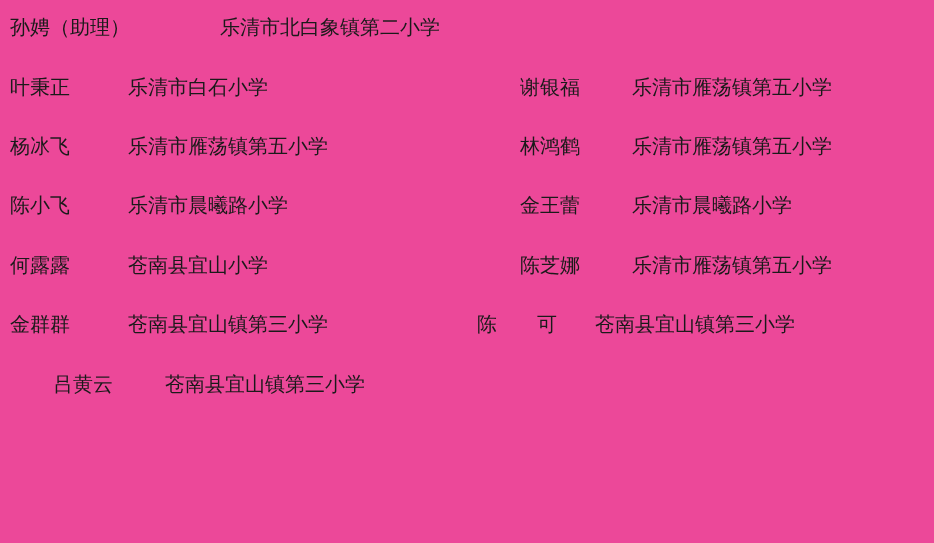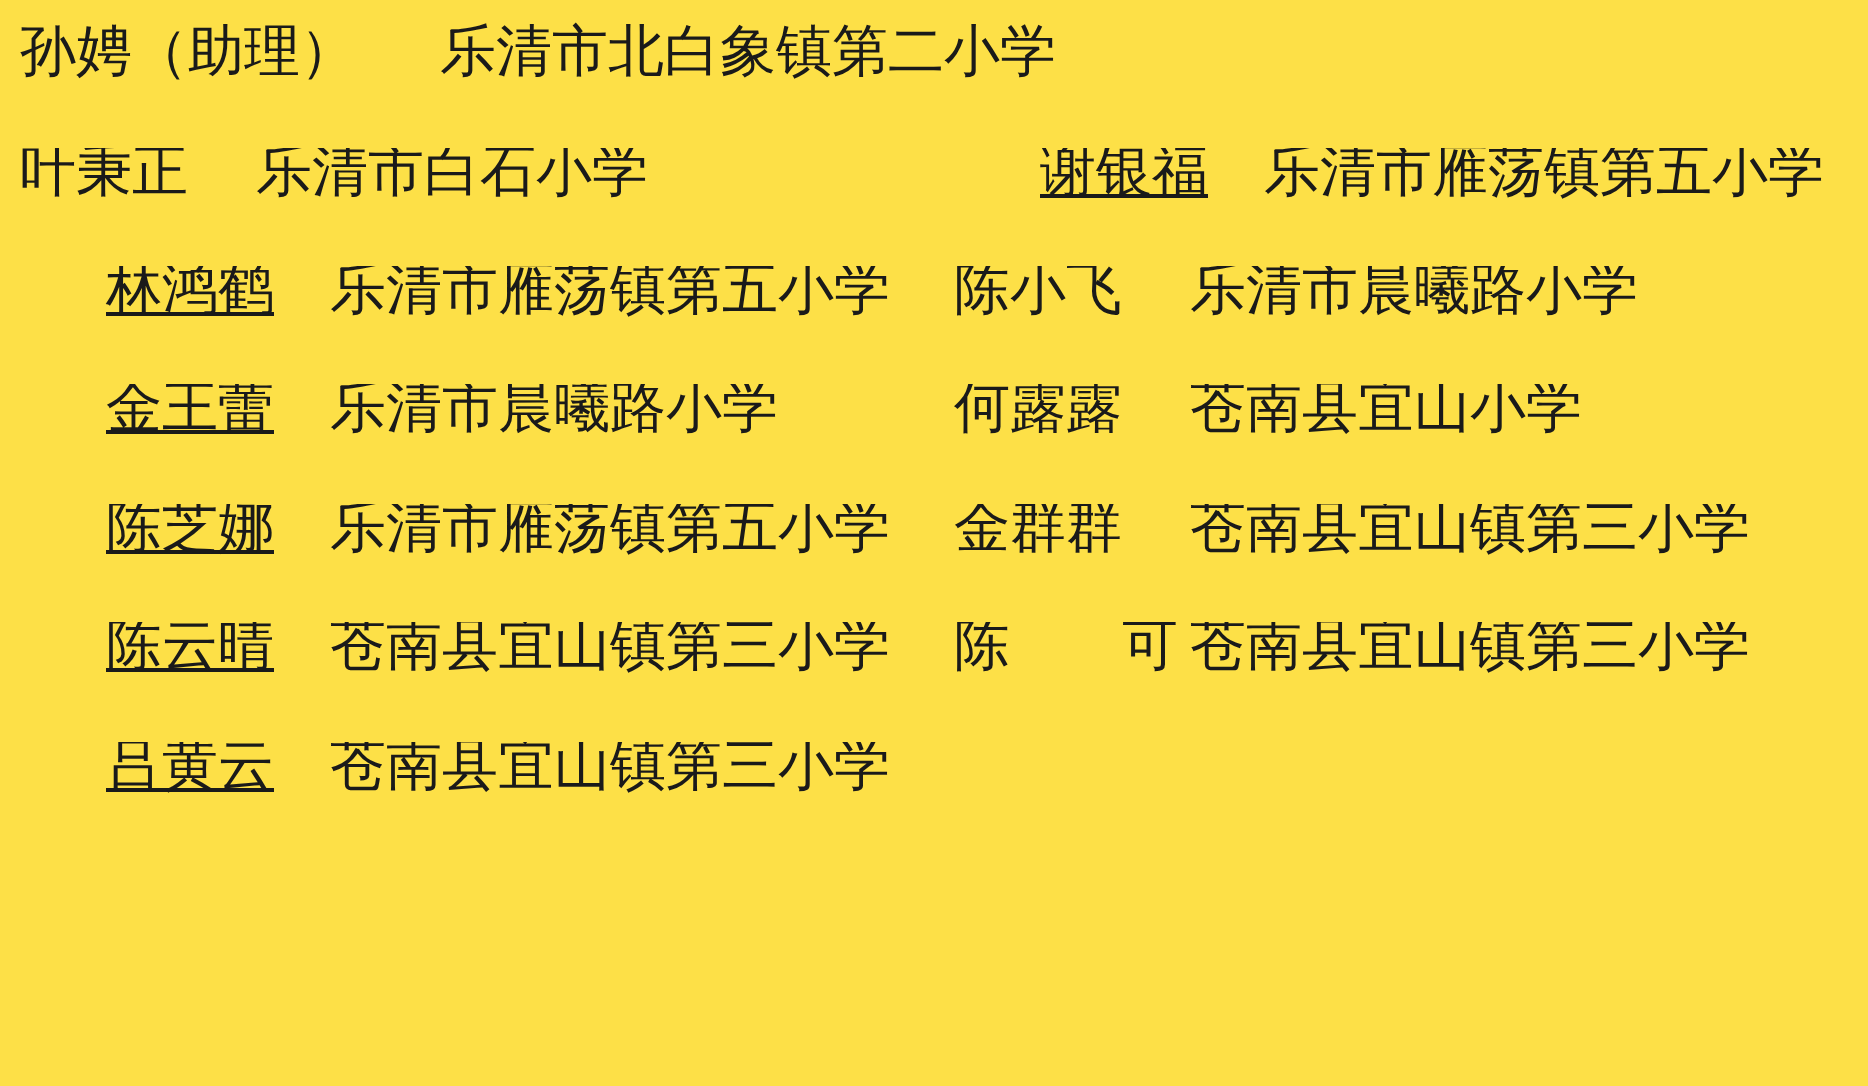--- a/index.html
+++ b/index.html
@@ -5,23 +5,23 @@
   * { margin: 0; padding: 0; box-sizing: border-box; }
   html, body { background: #ffffff; }
   body {
     font-family: "Liberation Serif", "DejaVu Serif", serif;
     color: #1a1a1a;
   }
   .doc {
     position: relative;
     width: 934px;
     height: 543px;
-    background: #fde047;
+    background: #ec4899;
     overflow: hidden;
-    font-size: 28px;
+    font-size: 20px;
     line-height: 26px;
   }
   .header-line {
     position: absolute;
     left: 10px;
     top: 14px;
     white-space: nowrap;
   }
   .header-line .head-name {
     display: inline-block;
@@ -41,40 +41,43 @@
     white-space: nowrap;
     overflow: hidden;
   }
   .entry.left  { padding-left: 10px; }
   .entry.right { padding-left: 53px; }
   .entry .name {
     display: inline-block;
     vertical-align: top;
   }
   .entry.left  .name { width: 118px; }
-  .entry.right .name { width: 112px; text-decoration: underline; }
+  .entry.right .name { width: 112px; }
 </style>
 </head>
 <body>
 
 <div class="doc">
 
   <div class="header-line">
     <span class="head-name">孙娉（助理）</span><span class="head-school">乐清市北白象镇第二小学</span>
   </div>
 
   <div class="roster">
 
     <div class="entry left">
       <span class="name">叶秉正</span><span class="school">乐清市白石小学</span>
     </div>
     <div class="entry right">
       <span class="name">谢银福</span><span class="school">乐清市雁荡镇第五小学</span>
     </div>
 
+    <div class="entry left">
+      <span class="name">杨冰飞</span><span class="school">乐清市雁荡镇第五小学</span>
+    </div>
     <div class="entry right">
       <span class="name">林鸿鹤</span><span class="school">乐清市雁荡镇第五小学</span>
     </div>
 
 
     <div class="entry left">
       <span class="name">陈小飞</span><span class="school">乐清市晨曦路小学</span>
     </div>
     <div class="entry right">
       <span class="name">金王蕾</span><span class="school">乐清市晨曦路小学</span>
@@ -84,23 +87,20 @@
       <span class="name">何露露</span><span class="school">苍南县宜山小学</span>
     </div>
     <div class="entry right">
       <span class="name">陈芝娜</span><span class="school">乐清市雁荡镇第五小学</span>
     </div>
 
 
     <div class="entry left">
       <span class="name">金群群</span><span class="school">苍南县宜山镇第三小学</span>
     </div>
-    <div class="entry right">
-      <span class="name">陈云晴</span><span class="school">苍南县宜山镇第三小学</span>
-    </div>
 
     <div class="entry left">
       <span class="name">陈　　可</span><span class="school">苍南县宜山镇第三小学</span>
     </div>
     <div class="entry right">
       <span class="name">吕黄云</span><span class="school">苍南县宜山镇第三小学</span>
     </div>
 
   </div>
 </div>

